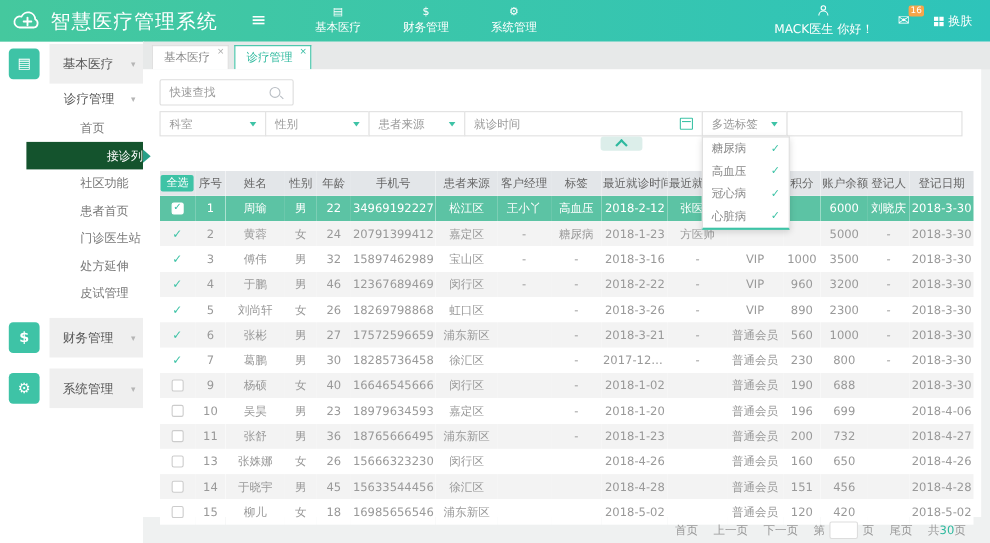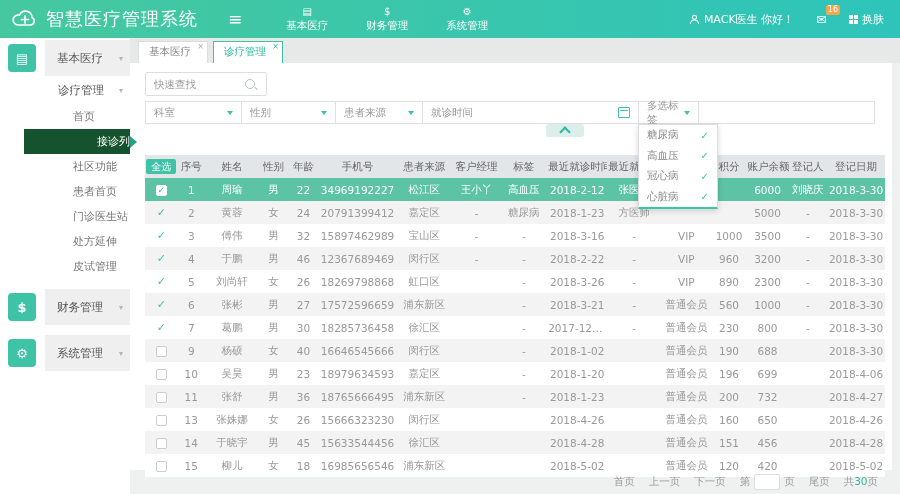--- a/index.html
+++ b/index.html
@@ -9,21 +9,21 @@
   
   .topbar{position:absolute;left:0;top:0;width:900px;height:38px;
     background:linear-gradient(90deg,#45c89e,#2ec4ba);display:flex;align-items:center;color:#fff;}
   .logo{margin-left:10px;display:flex;align-items:center;}
   .app-title{font-size:18px;font-weight:normal;margin-left:6px;letter-spacing:1px;}
   .burger{margin-left:30px;font-size:17px;cursor:pointer;line-height:1;}
   .topnav{display:flex;margin-left:44px;gap:38px;}
   .nav-item{font-size:10.5px;display:flex;flex-direction:column;align-items:center;line-height:1.25;cursor:pointer;}
   .nav-ic{font-size:10px;height:13px;}
   .top-right{margin-left:auto;display:flex;align-items:center;margin-right:16px;font-size:11px;gap:22px;}
-  .greet{display:flex;align-items:center;gap:4px;cursor:pointer;}
+  .greet{display:flex;align-items:center;gap:4px;cursor:pointer;flex-direction:column;}
   .mail-wrap{position:relative;cursor:pointer;}
   .mail-ic{font-size:13px;}
   .badge{position:absolute;top:-7px;right:-13px;background:#f7a64a;color:#fff;font-size:8px;border-radius:2px;padding:0 2px;line-height:10px;}
   .skin{display:flex;align-items:center;gap:4px;cursor:pointer;}
 
   
   .sidebar{position:absolute;left:0;top:38px;width:130px;bottom:0;background:#fff;border-right:1px solid #e6e6e6;}
   .group{display:flex;align-items:center;height:36px;margin-top:2px;cursor:pointer;}
   .group.gap{margin-top:10px;}
   .tile{width:28px;height:28px;background:#3ec3a6;border-radius:4px;color:#fff;display:flex;align-items:center;justify-content:center;font-size:13px;margin-left:8px;flex:none;}
@@ -62,21 +62,21 @@
   .btn-disabled{background:#d8dbdb;color:#fff;cursor:default;}
   .plus{font-size:12px;line-height:1;}
 
   
   .filters{position:absolute;left:15px;top:38px;right:17px;height:23px;display:flex;}
   .fcell{border:1px solid #e0e0e0;margin-left:-1px;display:flex;align-items:center;font-size:10.5px;color:#999;padding:0 8px;position:relative;box-sizing:border-box;background:#fff;cursor:pointer;}
   .fc-department{width:97px;margin-left:0;}
   .fc-gender{width:95px;}
   .fc-source{width:88px;}
   .fc-time{width:217px;}
-  .fc-tag{width:61px;}
+  .fc-tag{width:78px;}
   .fc-empty{flex:1;cursor:text;}
   .caret{margin-left:auto;width:0;height:0;border-top:4px solid #3ec3a6;border-left:3.5px solid transparent;border-right:3.5px solid transparent;}
   .i-cal{margin-left:auto;width:10px;height:9px;border:1px solid #3ec3a6;border-radius:1px;position:relative;}
   .i-cal::before{content:"";position:absolute;left:1px;right:1px;top:1.5px;height:1.5px;background:#3ec3a6;}
 
   .collapse-pill{position:absolute;left:416px;top:61px;width:38px;height:13px;background:#dceeea;border-radius:3px;display:flex;align-items:center;justify-content:center;cursor:pointer;}
   .chev-up{width:6px;height:6px;border-left:2px solid #2eb99e;border-top:2px solid #2eb99e;transform:rotate(45deg);margin-top:3px;}
 
   
   .tbl-wrap{position:absolute;left:15px;top:92px;}

